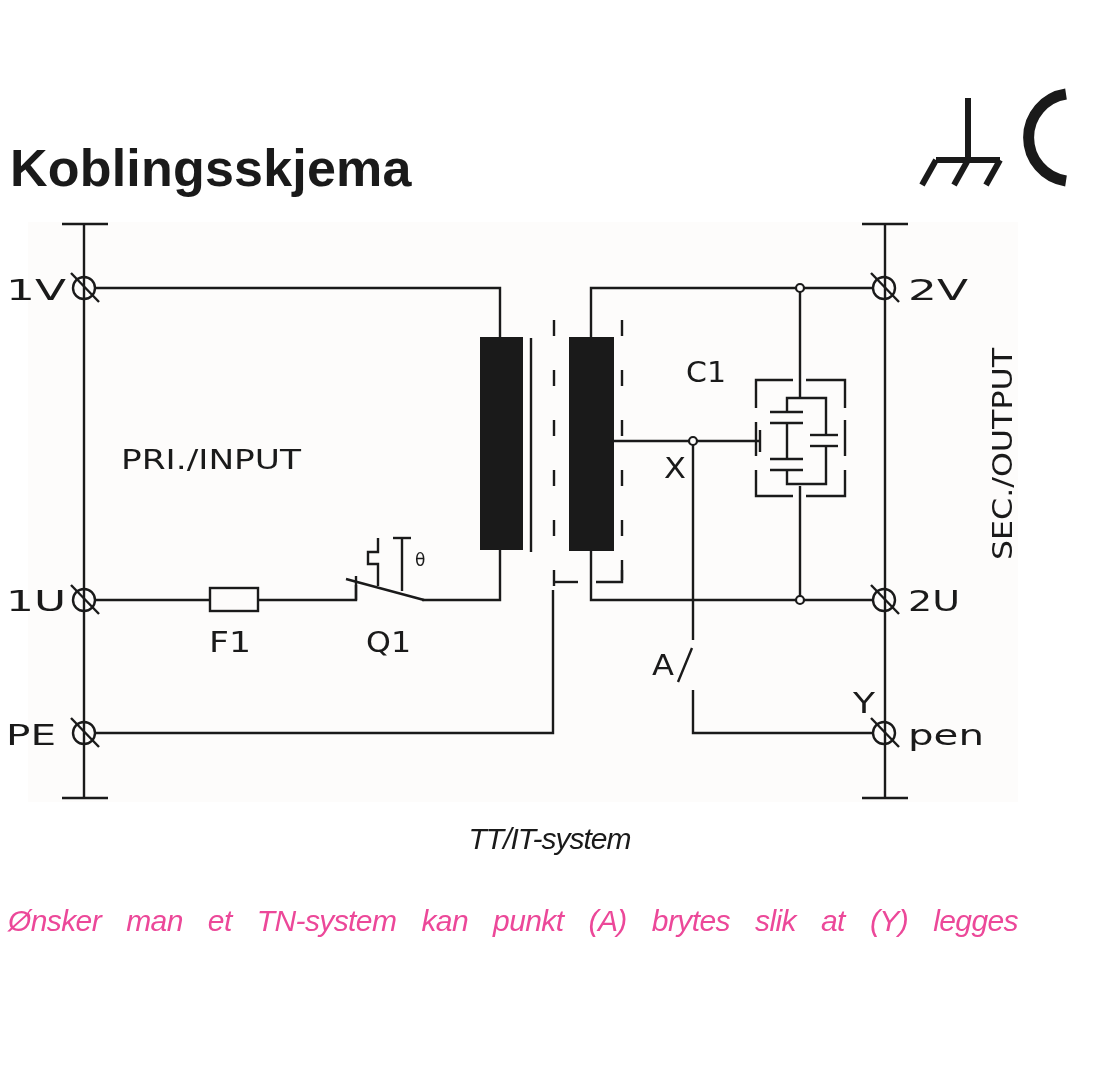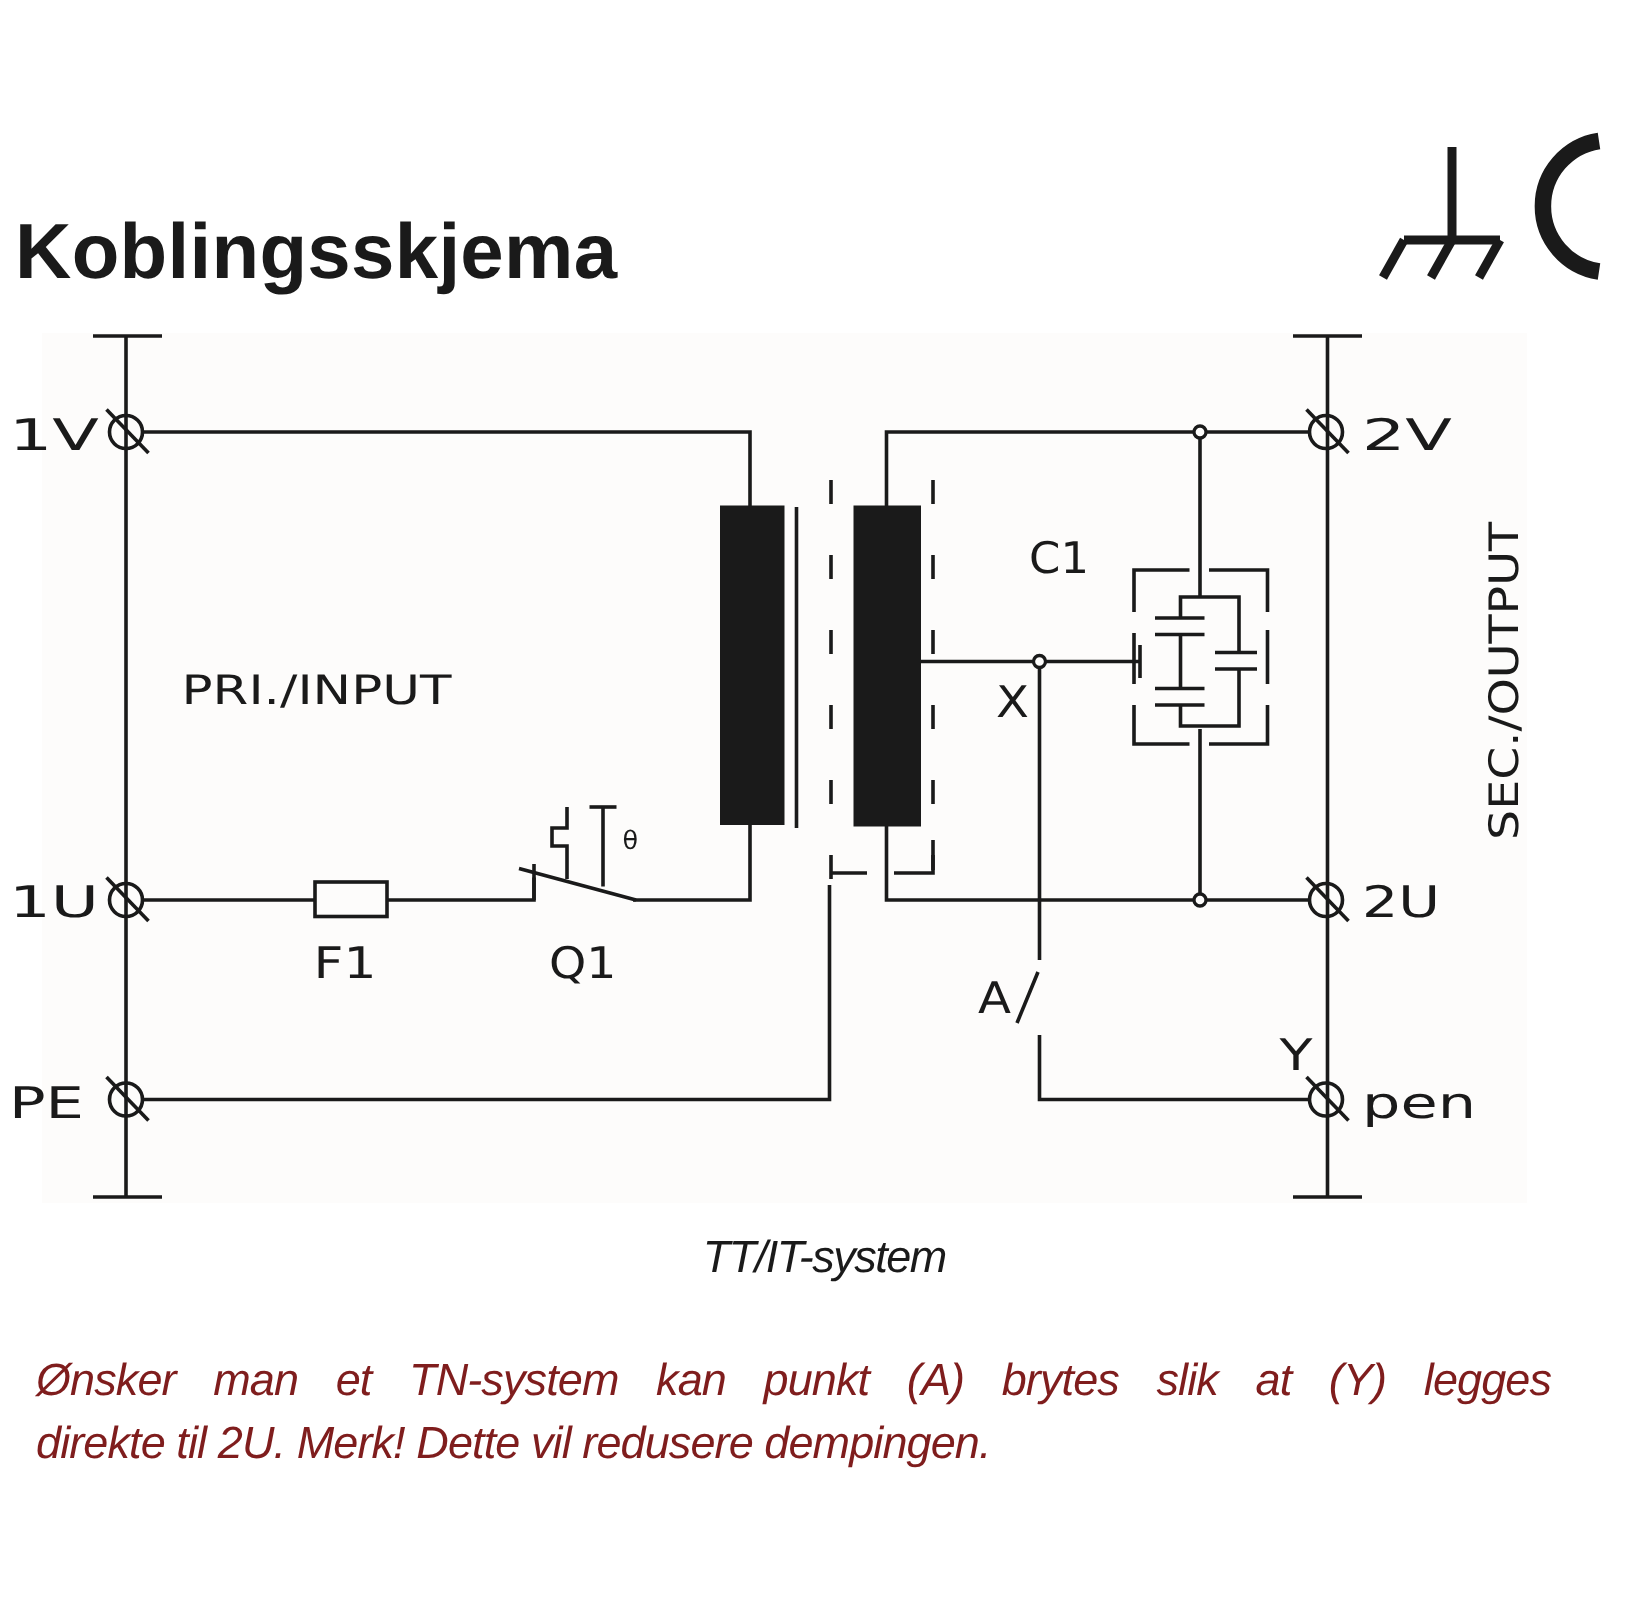--- a/index.html
+++ b/index.html
@@ -1,21 +1,21 @@
 <!DOCTYPE html>
 <html><head>
 <meta charset="utf-8">
 <style>
   html, body { margin: 0; padding: 0; background: #ffffff; }
   body { width: 1099px; height: 1080px; position: relative; overflow: hidden; font-family: "DejaVu Sans", sans-serif; color: #1a1a1a; }
   .title { position: absolute; left: 10px; top: 138px; font-family: "Liberation Sans", sans-serif; font-weight: bold; font-size: 52px; letter-spacing: 0.2px; color: #1a1a1a; }
   .symbols { position: absolute; left: 900px; top: 88px; width: 170px; height: 100px; }
   .schematic { position: absolute; left: 0; top: 210px; width: 1099px; height: 600px; }
   .caption { position: absolute; left: 0; width: 1099px; top: 822px; text-align: center; font-family: "Liberation Sans", sans-serif; font-style: italic; font-size: 30px; letter-spacing: -1px; color: #1a1a1a; }
-  .note { position: absolute; left: 24px; top: 900px; width: 1010px; font-family: "Liberation Sans", sans-serif; font-style: italic; font-size: 30px; line-height: 42px; letter-spacing: -0.6px; color: #7f1d1d; text-align: justify; }
+  .note { position: absolute; left: 8px; top: 900px; width: 1010px; font-family: "Liberation Sans", sans-serif; font-style: italic; font-size: 30px; line-height: 42px; letter-spacing: -0.6px; color: #ec4899; text-align: justify; }
   .note span { display: block; }
   .note .l1 { text-align: justify; text-align-last: justify; }
   svg text { font-family: "DejaVu Sans", sans-serif; fill: #1a1a1a; }
 </style>
 </head>
 <body>
 
 <div class="title">Koblingsskjema</div>
 
 <svg class="symbols" viewBox="0 0 170 100">
@@ -156,14 +156,13 @@
     <text x="121" y="469" font-size="27" textLength="180" lengthAdjust="spacingAndGlyphs">PRI./INPUT</text>
     <text x="0" y="0" font-size="27" textLength="212" lengthAdjust="spacingAndGlyphs" transform="translate(1012,560) rotate(-90)">SEC./OUTPUT</text>
   </g>
   <text x="415" y="566" font-size="17">θ</text>
 </svg>
 
 <div class="caption">TT/IT-system</div>
 
 <div class="note">
   <span class="l1">Ønsker man et TN-system kan punkt (A) brytes slik at (Y) legges</span>
-  <span class="l2">direkte til 2U. Merk! Dette vil redusere dempingen.</span>
 </div>
 
 </body></html>

